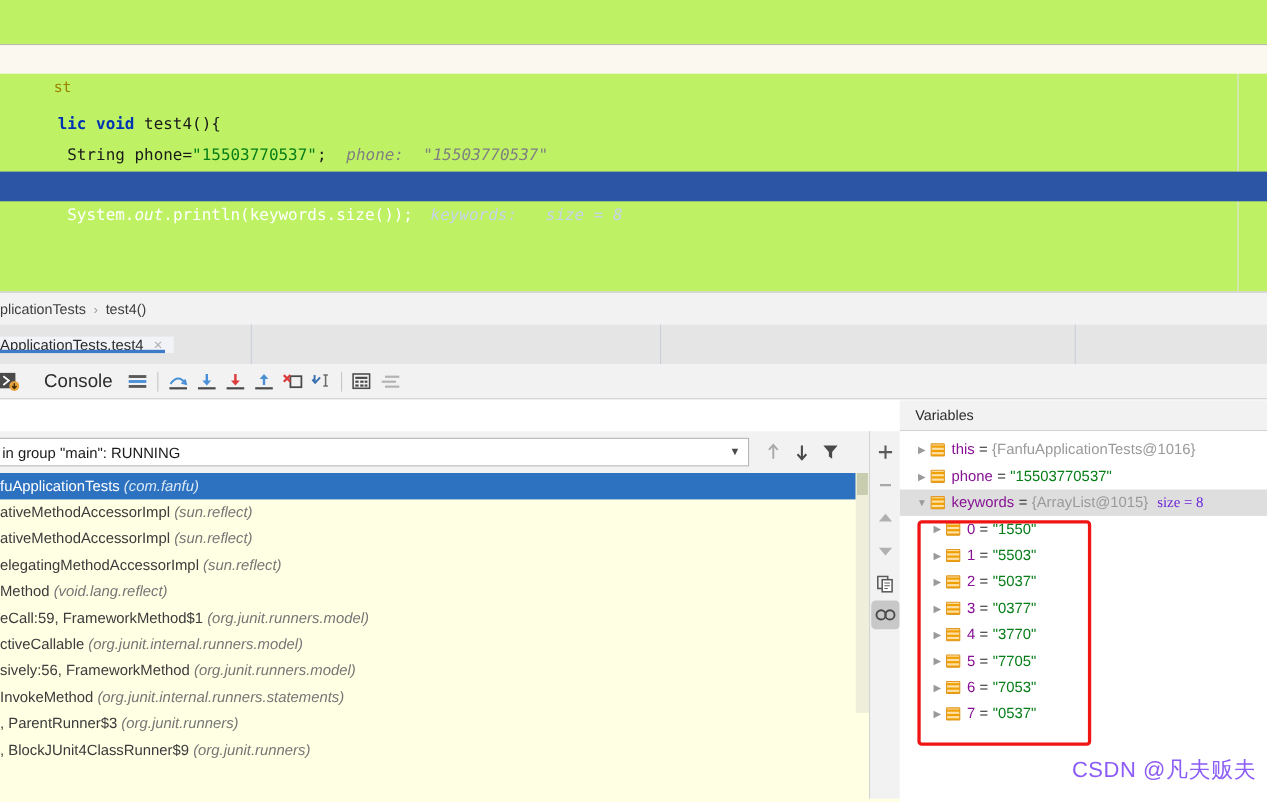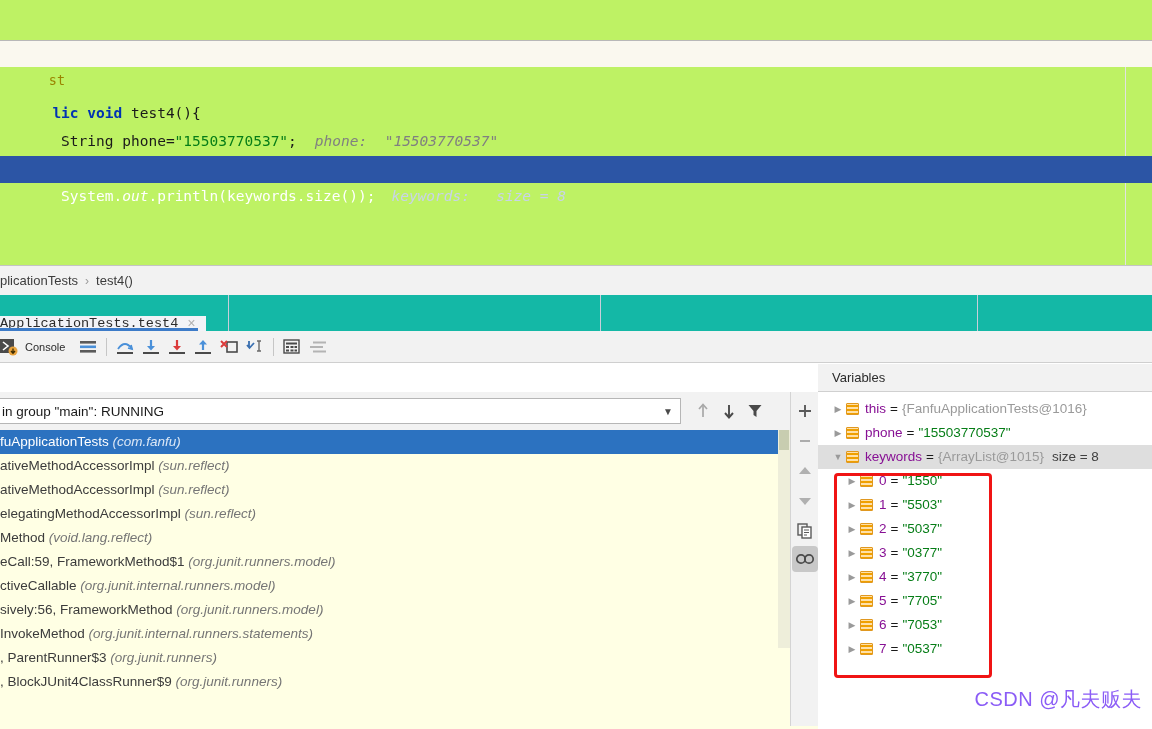--- a/index.html
+++ b/index.html
@@ -54,21 +54,21 @@
     position: absolute; left: 0; top: 265px; width: 1152px; height: 30px;
     background: #f2f2f2; border-top: 1px solid #c4c4c4;
     display: flex; align-items: center; padding-left: 0px;
     font-size: 13px; color: #3c3c3c;
   }
   .bc-sep { color: #9a9a9a; margin: 0 7px; font-size: 12px; }
 
   
   .tab-bar {
     position: absolute; left: 0; top: 295px; width: 1152px; height: 36px;
-    background: #14b8a6; display: flex; align-items: flex-end; font-family: Liberation Mono, monospace;
+    background: #e5e5e5; display: flex; align-items: center;
   }
   .tab {
     position: relative; display: flex; align-items: center;
     padding: 0 10px 0 0; background: #f2f3f7;
     font-size: 13.5px; color: #2b2b2b;
   }
   .tab.active::after {
     content: ""; position: absolute; left: 0; right: 8px; bottom: 0;
     height: 3px; background: #3d7bc8;
   }
@@ -80,22 +80,22 @@
     position: absolute; top: 0; width: 1px; height: 36px; background: #c9cedb;
   }
 
   
   .console-bar {
     position: absolute; left: 0; top: 331px; width: 1152px; height: 32px;
     background: #f2f2f2; border-bottom: 1px solid #cfcfcf;
     display: flex; align-items: center; gap: 0px;
   }
   .console-tab {
-    display: flex; align-items: center; gap: 7px;
-    padding: 0 10px 0 0; font-size: 11px; color: #2b2b2b;
+    display: flex; align-items: center; gap: 22px;
+    padding: 0 10px 0 0; font-size: 17px; color: #2b2b2b;
   }
   .tb-icon {
     width: 26px; height: 26px; display: flex; align-items: center;
     justify-content: center; cursor: pointer;
   }
   .tb-sep {
     width: 1px; height: 18px; background: #c6c6c6; margin: 0 5px;
   }
 
   
@@ -182,21 +182,21 @@
       linear-gradient(#f0a000 0 0) 0 1px/13px 2px no-repeat,
       linear-gradient(#f0a000 0 0) 0 5px/13px 2px no-repeat,
       linear-gradient(#f0a000 0 0) 0 9px/13px 2px no-repeat,
       #ffe0a8;
     border: 1px solid #e09820; border-radius: 1px;
   }
   .vname { color: #871094; }
   .veq { color: #1a1a1a; margin: 0 4px; }
   .vobj { color: #9a9a9a; }
   .vstr { color: #067d17; }
-  .vsize { color: #404040; margin-left: 8px; }
+  .vsize { color: #6d28d9; margin-left: 8px; font-family: Liberation Serif, serif; }
   .idx { color: #871094; }
 
   .red-box {
     position: absolute; left: 834px; top: 473px; width: 158px; height: 205px;
     border: 3px solid #f01414; border-radius: 4px; pointer-events: none;
   }
 
   .watermark {
     position: absolute; right: 10px; bottom: 16px;
     font-size: 20px; color: #8b5cf6; letter-spacing: 0.5px;

